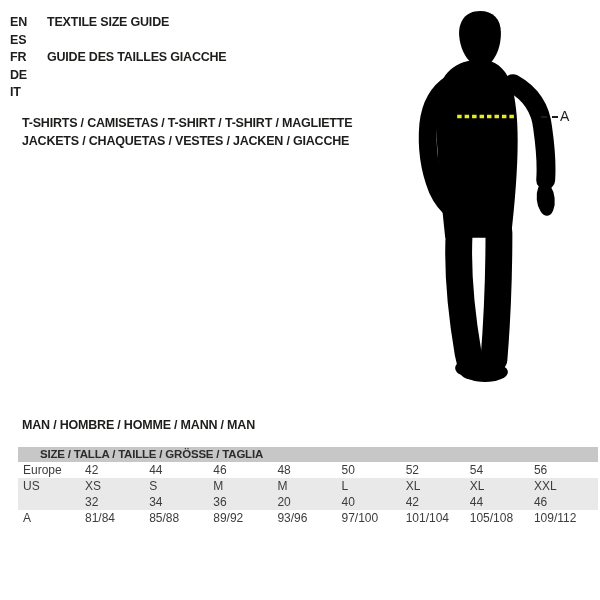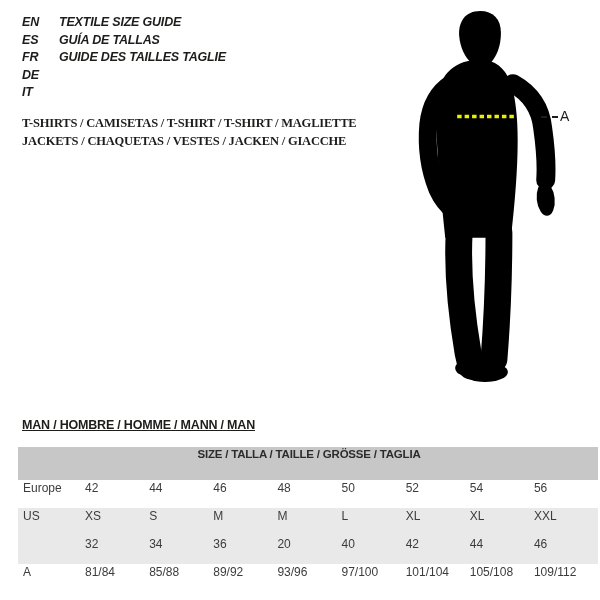--- a/index.html
+++ b/index.html
@@ -5,65 +5,64 @@
   :root{
     --text:#1d1d1b; --table-text:#3c3c3c; --header-bg:#c7c7c7; --row-alt-bg:#e9e9e9;
     --measure-line:#eaf000; --silhouette:#000000; --page-bg:#ffffff;
   }
   *{margin:0;padding:0;box-sizing:border-box;}
   html,body{width:600px;height:600px;background:var(--page-bg);}
   body{font-family:"Liberation Sans","DejaVu Sans",sans-serif;color:var(--text);}
   .stage{position:relative;width:600px;height:600px;background:var(--page-bg);overflow:hidden;}
 
   
-  .languages{position:absolute;left:22px;top:14px;font-style:italic;}
+  .languages{position:absolute;left:10px;top:14px;}
   .lang-row{display:flex;font-weight:700;font-size:12.5px;line-height:17.6px;letter-spacing:-0.2px;}
   .lang-code{width:37px;}
 
   
-  .categories{position:absolute;left:22px;top:114px;font-family:Liberation Serif, serif;}
+  .categories{position:absolute;left:22px;top:114px;}
   .category-line{font-weight:700;font-size:12.5px;line-height:18px;letter-spacing:-0.2px;}
 
   
   .figure{position:absolute;left:413px;top:8px;width:152px;height:378px;}
   .measure-callout{position:absolute;left:541px;top:116px;width:17px;border-top:2px dashed var(--text);}
   .measure-label{position:absolute;left:560px;top:108px;font-size:14px;font-weight:400;}
 
   
-  .section-title{position:absolute;left:22px;top:418px;font-weight:700;font-size:12.5px;letter-spacing:-0.2px;text-decoration:underline;}
+  .section-title{position:absolute;left:22px;top:418px;font-weight:700;font-size:12.5px;letter-spacing:-0.2px;}
 
   
   .size-table{position:absolute;left:18px;top:447px;width:580px;font-size:12px;color:var(--table-text);}
-  .st-header{height:33px;line-height:15px;background:var(--header-bg);font-weight:700;font-size:11.5px;
-             padding-left:2px;color:#2c2c2c;letter-spacing:-0.2px;text-align:center;}
-  .st-row{display:grid;grid-template-columns:67px repeat(8,1fr);height:28px;line-height:16px;}
+  .st-header{height:15px;line-height:15px;background:var(--header-bg);font-weight:700;font-size:11.5px;
+             padding-left:22px;color:#2c2c2c;letter-spacing:-0.2px;}
+  .st-row{display:grid;grid-template-columns:67px repeat(8,1fr);height:16px;line-height:16px;}
   .st-row.alt{background:var(--row-alt-bg);}
   .st-label{padding-left:5px;text-align:left;}
   .st-cell{}
 
   
   .footnote{position:absolute;left:22px;top:546px;font-weight:700;font-size:12.5px;letter-spacing:-0.2px;}
 </style>
 </head>
 <body>
 
 <div class="stage">
 
   <div class="languages">
     <div class="lang-row">
       <span class="lang-code">EN</span>
       <span class="lang-label">TEXTILE SIZE GUIDE</span>
     </div>
     <div class="lang-row">
       <span class="lang-code">ES</span>
-      <span class="lang-label">GUÍA DE TALLAS</span>
     </div>
     <div class="lang-row">
       <span class="lang-code">FR</span>
-      <span class="lang-label">GUIDE DES TAILLES TAGLIE</span>
+      <span class="lang-label">GUIDE DES TAILLES GIACCHE</span>
     </div>
     <div class="lang-row">
       <span class="lang-code">DE</span>
     </div>
     <div class="lang-row">
       <span class="lang-code">IT</span>
     </div>
   </div>
 
   <div class="categories">

